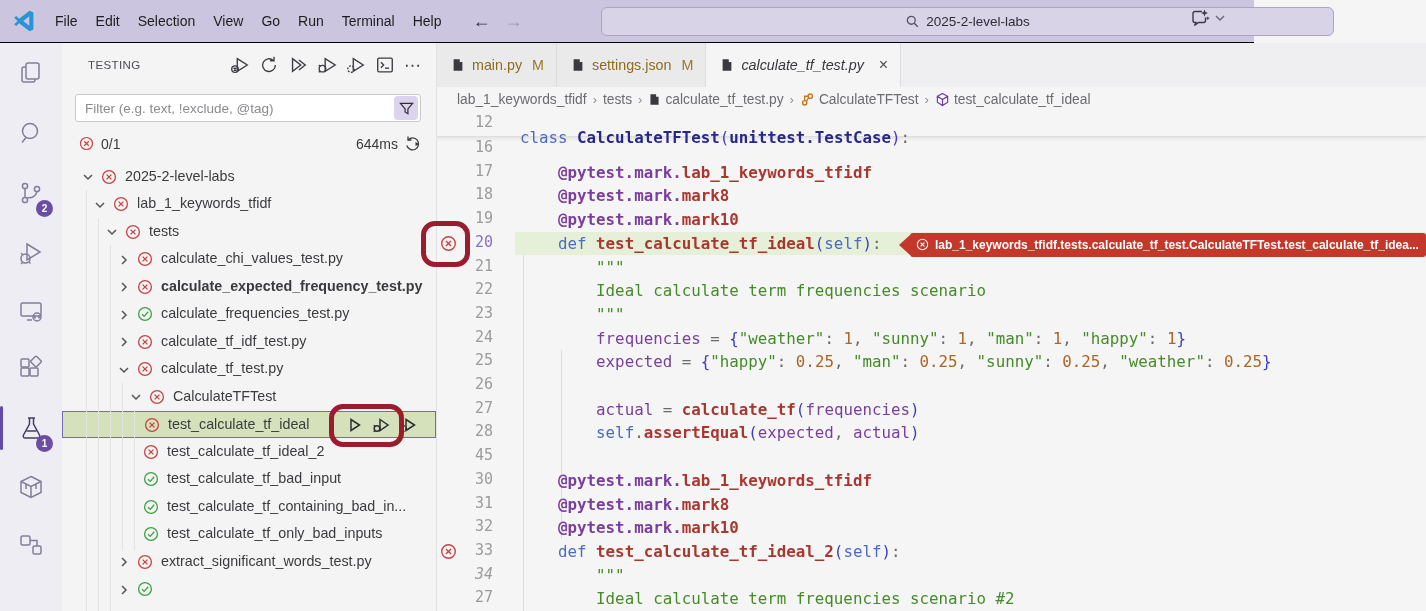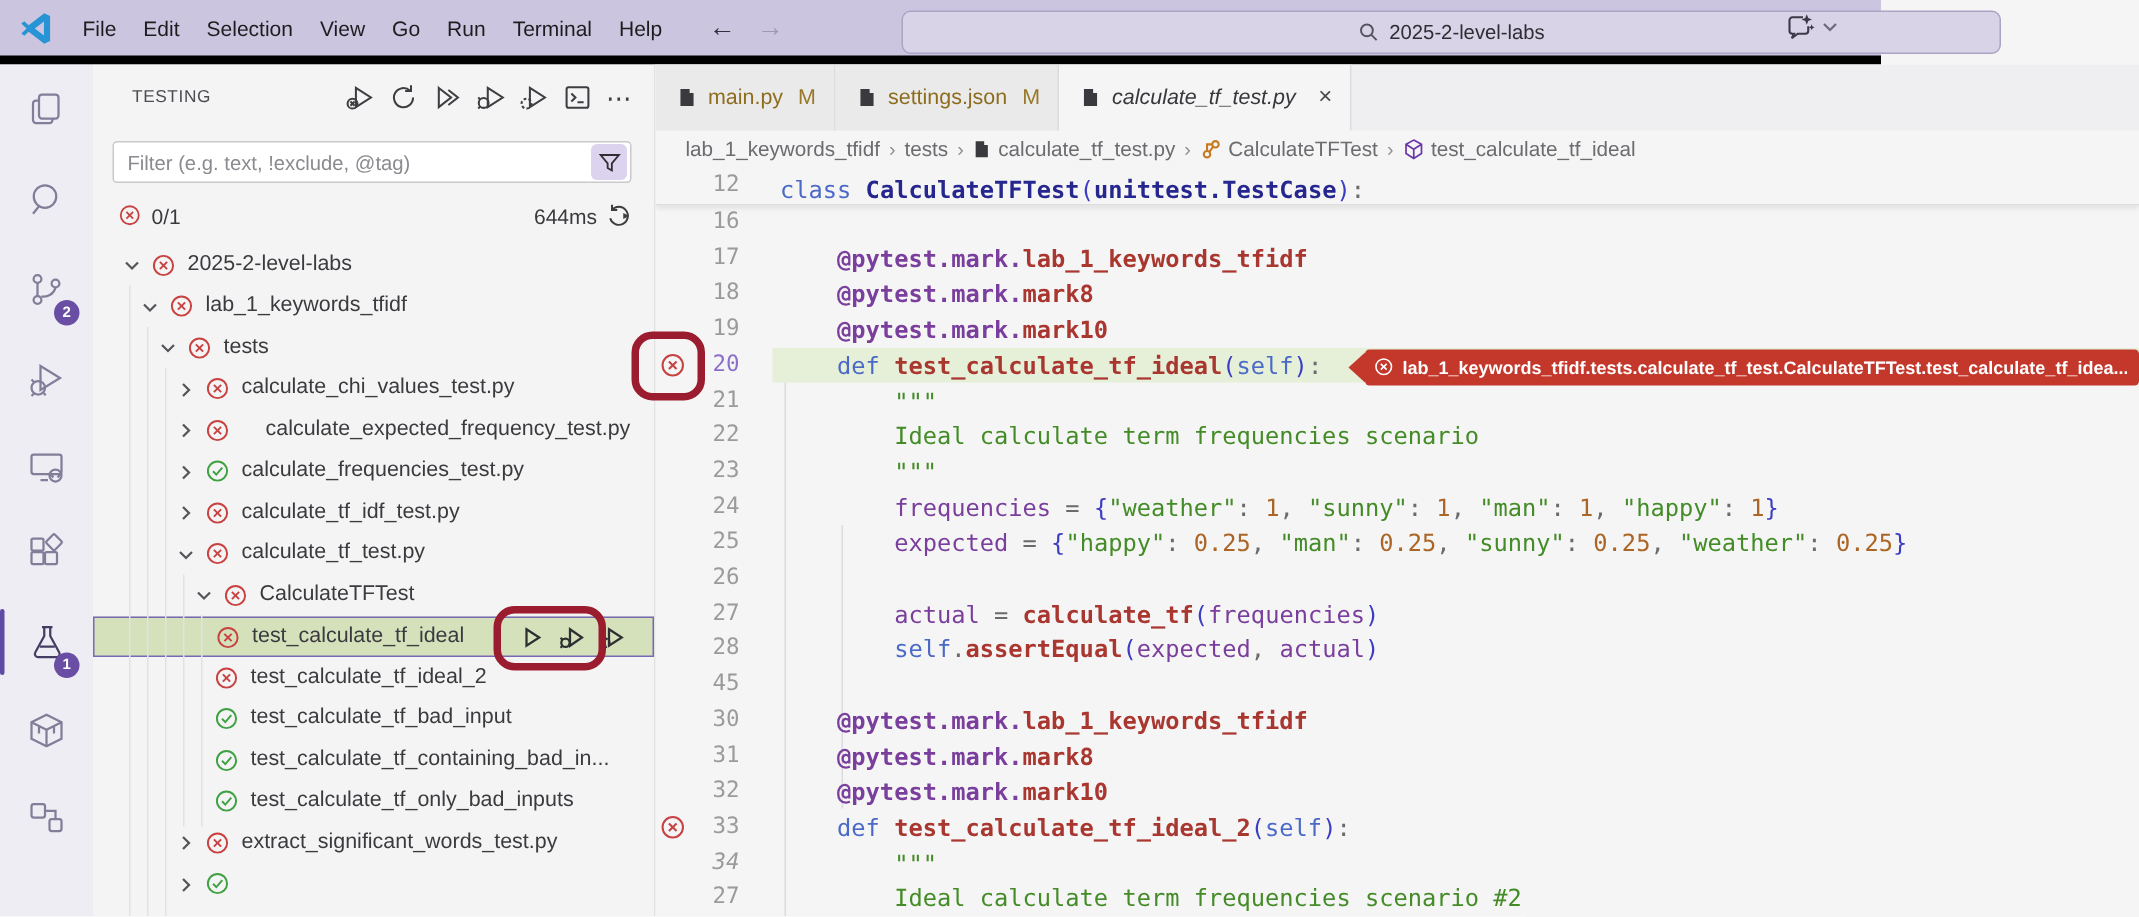--- a/index.html
+++ b/index.html
@@ -1,20 +1,20 @@
 <!DOCTYPE html>
 <html><head>
 <meta charset="utf-8">
 <style>
   * { margin:0; padding:0; box-sizing:border-box; }
   html,body { width:1426px; height:611px; overflow:hidden; font-family:"Liberation Sans",sans-serif; }
   #app { position:relative; width:1426px; height:611px; background:#F5F5F5; overflow:hidden; }
 
   
-  .titlebar { position:absolute; left:0; top:0; width:1254px; height:43px; background:#CBC5DF; display:flex; align-items:center; border-bottom:6px solid #000000; }
+  .titlebar { position:absolute; left:0; top:0; width:1254px; height:43px; background:#CBC5DF; display:flex; align-items:center; border-bottom:1px solid #000000; }
   .logo { width:24px; height:24px; margin:0 10px 0 12px; }
   .menu { display:flex; align-items:center; height:100%; }
   .menu-item { padding:0 9px; font-size:14px; color:#1d1d1f; line-height:42px; cursor:default; }
   .nav-arrows { display:flex; align-items:center; margin-left:22px; gap:14px; }
   .nav-arrow { font-size:18px; color:#33313f; }
   .nav-arrow.fwd { color:#9f98b5; }
   .searchbox { position:absolute; left:601px; top:7px; width:733px; height:29px; background:#D8D3E7; border:1px solid #ACA4C5; border-radius:6px; display:flex; align-items:center; justify-content:center; gap:6px; font-size:13.5px; color:#2e2d33; }
   .tb-right { position:absolute; right:28px; top:8px; display:flex; align-items:center; gap:4px; color:#3c3a48; }
 
   
@@ -372,21 +372,21 @@
               <polyline points="6,4 10,8 6,12"></polyline>
             </svg>
           </span>
           <span class="icn t-icn fail" style="width: 16px; height: 16px; left: 75px;">
             <svg viewBox="0 0 16 16" fill="none" stroke="currentColor" stroke-width="1.5">
               <circle cx="8" cy="8" r="6.4" stroke-width="1.3"></circle>
               <line x1="5.6" y1="5.6" x2="10.4" y2="10.4" stroke-width="1.3"></line>
               <line x1="10.4" y1="5.6" x2="5.6" y2="10.4" stroke-width="1.3"></line>
             </svg>
           </span>
-          <span class="t-label" style="left: 115px;">calculate_expected_frequency_test.py</span>
+          <span class="t-label" style="left: 99px; font-weight: bold;">calculate_expected_frequency_test.py</span>
         </div>
         <div class="trow">
           <span class="icn t-chev" style="width: 16px; height: 16px; color: rgb(85, 85, 90); left: 54px;">
             <svg viewBox="0 0 16 16" fill="none" stroke="currentColor" stroke-width="1.5">
               <polyline points="6,4 10,8 6,12"></polyline>
             </svg>
           </span>
           <span class="icn t-icn pass" style="width: 16px; height: 16px; left: 75px;">
             <svg viewBox="0 0 16 16" fill="none" stroke="currentColor" stroke-width="1.5">
               <circle cx="8" cy="8" r="6.4" stroke-width="1.3"></circle>
@@ -606,21 +606,21 @@
           <span class="icn" style="width: 15px; height: 15px;">
             <svg viewBox="0 0 16 16" fill="none" stroke="currentColor" stroke-width="1.5">
               <path d="M8 1.5 13.5 4.5 13.5 11 8 14.5 2.5 11 2.5 4.5 Z M2.5 4.5 8 8 13.5 4.5 M8 8 V14.5" stroke="#6936A8" stroke-width="1.2"></path>
             </svg>
           </span>
           <span>test_calculate_tf_ideal</span>
         </span>
       </div>
     <div class="sticky" id="sticky">
         <span class="lnum">12</span>
-        <span class="ctext" style="top: 3px;"><span class="tk-kw">class </span><span class="tk-cls">CalculateTFTest</span><span class="tk-brk">(</span><span class="tk-cls">unittest.TestCase</span><span class="tk-brk">)</span><span class="tk-pun">:</span></span>
+        <span class="ctext" style="top: 14px;"><span class="tk-kw">class </span><span class="tk-cls">CalculateTFTest</span><span class="tk-brk">(</span><span class="tk-cls">unittest.TestCase</span><span class="tk-brk">)</span><span class="tk-pun">:</span></span>
       </div>
     <div class="code" id="code">
         <div class="cline" style="top: 0px;">
           <span class="lnum">16</span>
           <span class="ctext"></span>
         </div>
         <div class="cline" style="top: 23.7px;">
           <span class="lnum">17</span>
           <span class="ctext"><span class="tk-pun">    </span><span class="tk-deco">@pytest.mark.</span><span class="tk-fn">lab_1_keywords_tfidf</span></span>
         </div>

